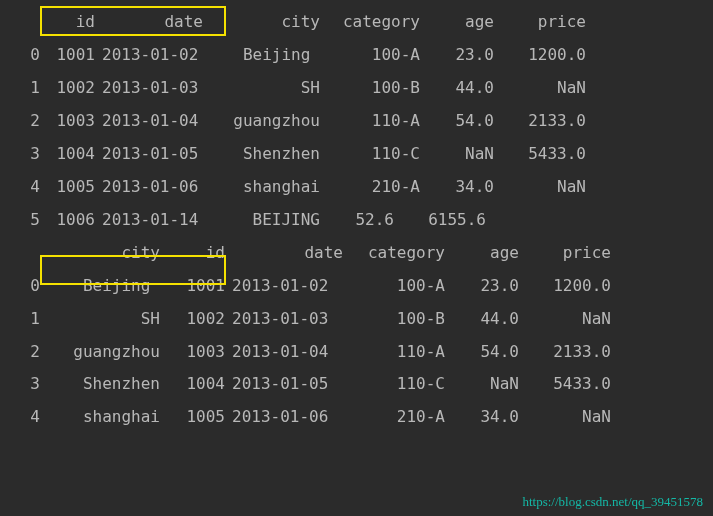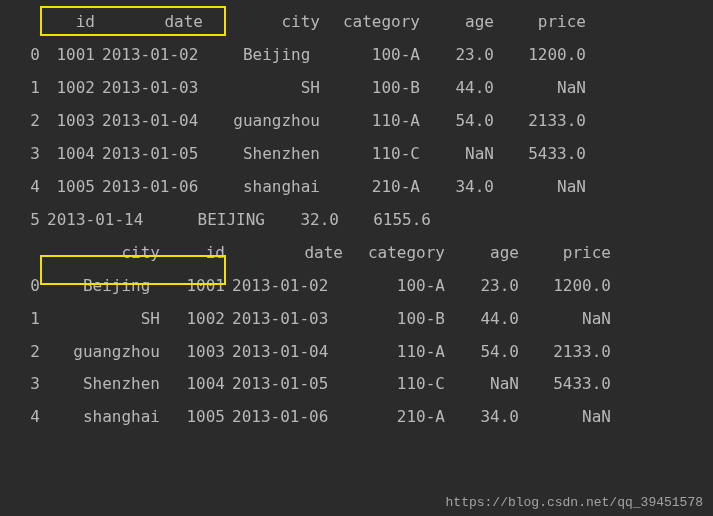--- a/index.html
+++ b/index.html
@@ -33,22 +33,22 @@
     border: 2px solid #f5e100;
     pointer-events: none;
   }
   .hl1 { top: 6px; left: 40px; width: 186px; height: 30px; }
   .hl2 { top: 255px; left: 40px; width: 186px; height: 30px; }
   .watermark {
     position: absolute;
     bottom: 6px;
     right: 10px;
     font-size: 13px;
-    color: #a3a3a3;
-    font-family: Liberation Mono, monospace;
+    color: #14b8a6;
+    font-family: Liberation Serif, serif;
   }
 </style>
 </head>
 <body>
 
 <div class="table-block">
   <div class="row">
     <span class="idx"></span>
     <span class="c-id">id</span>
     <span class="c-date" style="text-align:right;padding-left:0;padding-right:2px;">date</span>
@@ -97,23 +97,24 @@
     <span class="idx">4</span>
     <span class="c-id">1005</span>
     <span class="c-date">2013-01-06</span>
     <span class="c-city">shanghai</span>
     <span class="c-cat">210-A</span>
     <span class="c-age">34.0</span>
     <span class="c-price">NaN</span>
   </div>
   <div class="row">
     <span class="idx">5</span>
+    <span class="c-id">1006</span>
     <span class="c-date">2013-01-14</span>
     <span class="c-city">BEIJING</span>
-    <span class="c-age">32.0</span>
+    <span class="c-age">52.6</span>
     <span class="c-price">6155.6</span>
   </div>
 </div>
 
 <div class="table-block">
   <div class="row">
     <span class="idx"></span>
     <span class="c2-city">city</span>
     <span class="c2-id">id</span>
     <span class="c2-date" style="text-align:right;padding-left:0;padding-right:2px;">date</span>

